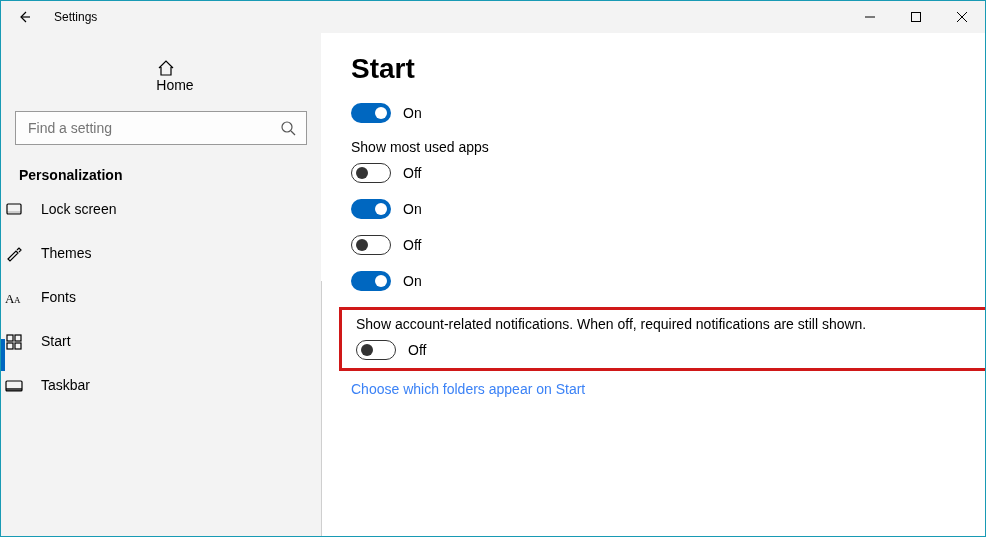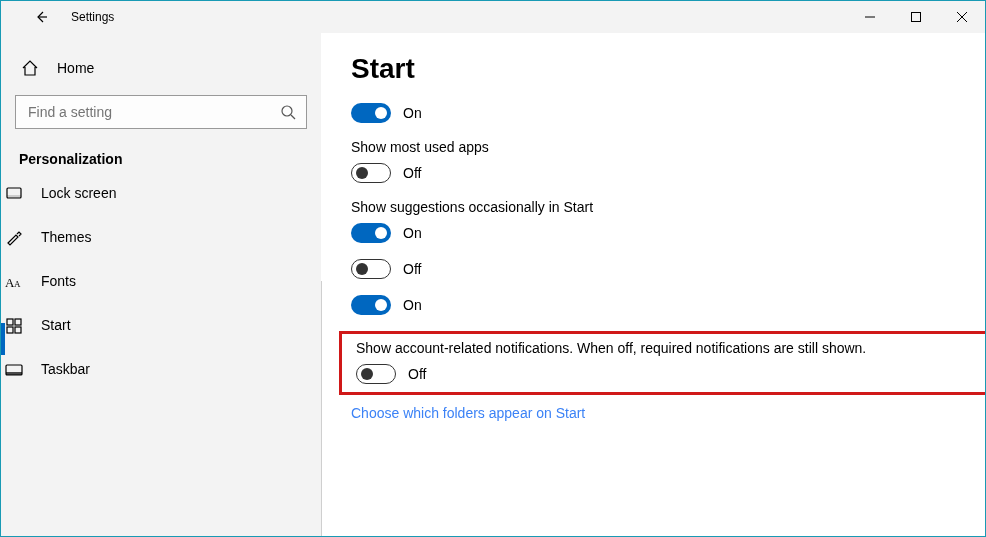--- a/index.html
+++ b/index.html
@@ -14,21 +14,21 @@
     overflow: hidden;
     border: 1px solid #189ab4;
     position: relative;
   }
 
   .titlebar {
     height: 32px;
     display: flex;
     align-items: center;
     background: #f3f3f3;
-    padding-left: 24px;
+    padding-left: 7px;
   }
   .titlebar .back-btn {
     width: 32px; height: 32px;
     display: flex; align-items: center; justify-content: center;
     cursor: pointer;
   }
   .titlebar .title {
     font-size: 12px;
     margin-left: 14px;
     color: #000;
@@ -53,20 +53,21 @@
     background: #f3f3f3;
     padding: 18px 0 0 0;
     display: flex;
     flex-direction: column;
   }
   .home-row {
     display: flex;
     align-items: center;
     padding: 8px 0 8px 20px;
     cursor: pointer;
+    flex-direction: column;
   }
   .home-row .icon { width: 28px; display:flex; }
   .home-row .label { margin-left: 8px; font-size: 14px; }
 
   .search-box {
     margin: 10px 14px 0 14px;
     height: 34px;
     border: 1px solid #999;
     background: #fdfdfd;
     display: flex;
@@ -322,21 +323,20 @@
       <div class="setting-label">Show most used apps</div>
       <div class="toggle-row">
         <div class="toggle off">
             <div class="knob"></div>
           </div>
         <span class="toggle-text">Off</span>
       </div>
     </div>
 
     <div class="setting">
-      <div class="setting-label">Show suggestions occasionally in Start</div>
       <div class="toggle-row">
         <div class="toggle on">
             <div class="knob"></div>
           </div>
         <span class="toggle-text">On</span>
       </div>
     </div>
 
     <div class="setting">
       <div class="toggle-row">

